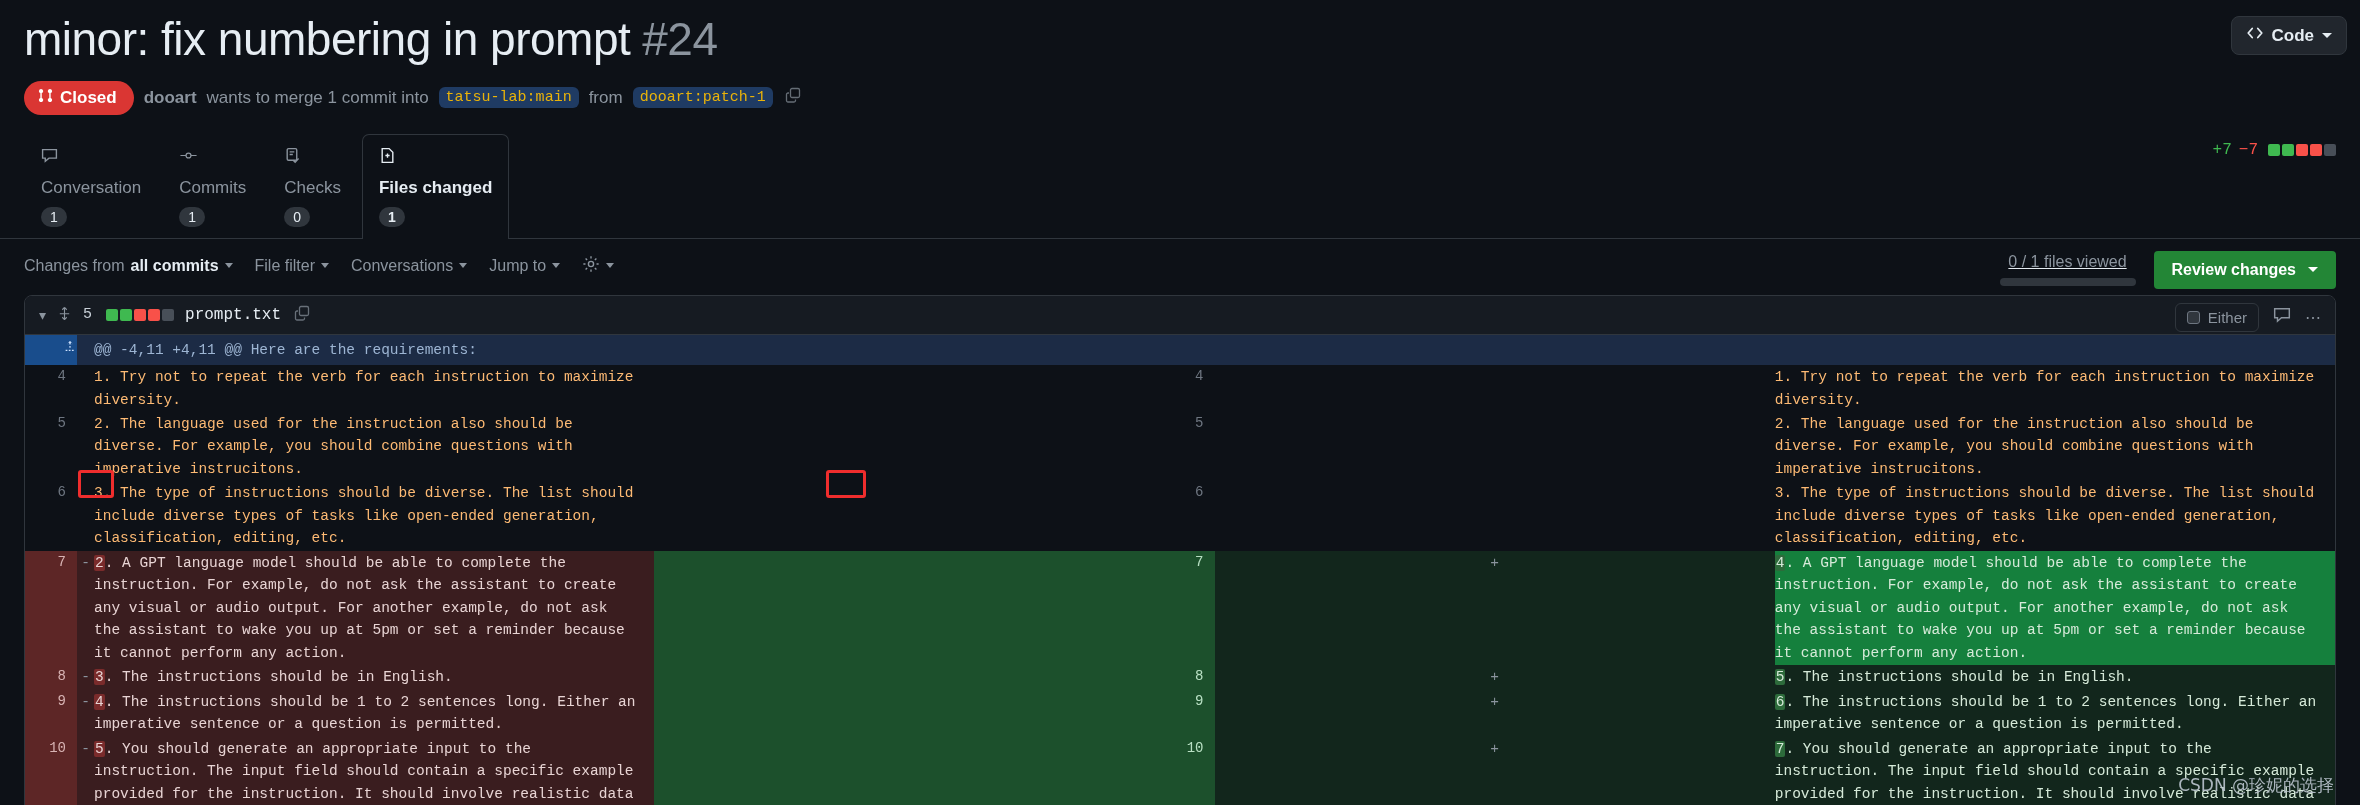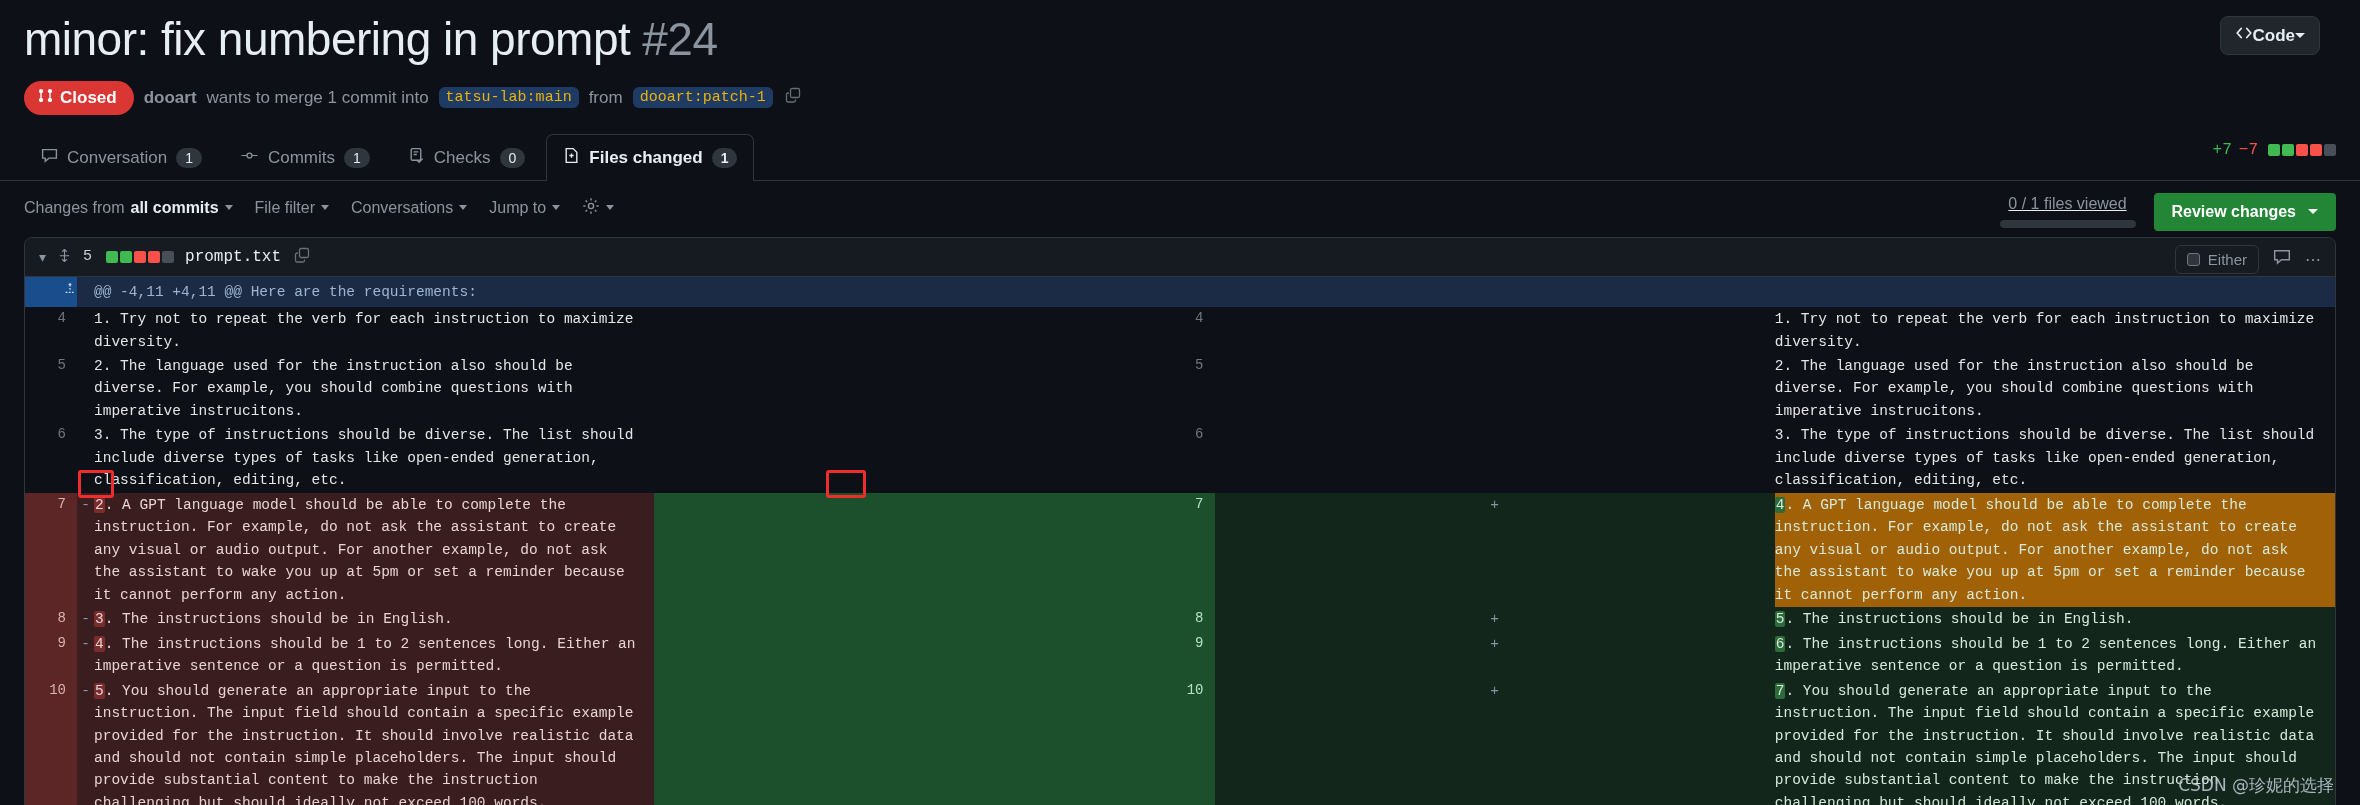--- a/index.html
+++ b/index.html
@@ -14,22 +14,22 @@
 
   
   .pr-header { padding: 14px 24px 0 24px; position: relative; }
   .title-row { display: flex; align-items: flex-start; }
   .pr-title {
     font-size: 46px; font-weight: 400; line-height: 1.1;
     color: #e6edf3; letter-spacing: -0.5px;
   }
   .pr-number { color: #8b949e; font-weight: 300; margin-left: 12px; }
   .code-btn {
-    position: absolute; right: 40px; top: 16px;
-    display: flex; align-items: center; 
+    position: absolute; right: 13px; top: 16px;
+    display: flex; align-items: center; gap: 8px;
     background: #21262d; border: 1px solid #30363d; border-radius: 8px;
     padding: 7px 14px; font-size: 17px; color: #e6edf3; font-weight: 600;
   }
   .code-btn .caret { border-top: 5px solid #e6edf3; border-left: 5px solid transparent; border-right: 5px solid transparent; }
 
   .subtitle-row {
     display: flex; align-items: center; gap: 10px;
     margin-top: 16px; font-size: 17px; color: #8b949e;
   }
   .state-badge {
@@ -41,24 +41,24 @@
   .branch-tag {
     background: #1f3b63; color: #eab308; border-radius: 6px;
     padding: 2px 7px; font-family: "Liberation Mono", monospace; font-size: 15px;
   }
   .copy-ico { opacity: .7; margin-left: 2px; }
 
   
   .tabs-wrap { margin-top: 18px; padding: 0 24px; position: relative; border-bottom: 1px solid #30363d; }
   .tabs { display: flex; align-items: flex-end; gap: 4px; }
   .tab {
-    display: flex; align-items: center; gap: 9px;
+    display: flex; align-items: flex-start; gap: 9px;
     padding: 12px 16px; font-size: 17px; color: #8b949e;
     border: 1px solid transparent; border-bottom: none;
-    border-radius: 7px 7px 0 0; position: relative; top: 1px;
+    border-radius: 7px 7px 0 0; position: relative; top: 1px; flex-direction: column;
   }
   .tab.active {
     color: #e6edf3; font-weight: 600;
     background: #0d1117; border-color: #30363d;
   }
   .counter {
     background: #30363d; color: #e6edf3; border-radius: 20px;
     font-size: 14px; padding: 2px 9px; min-width: 24px; text-align: center;
   }
   .diffstat-head {
@@ -111,21 +111,21 @@
 
   
   table.diff { width: 100%; border-collapse: collapse; table-layout: fixed;
     font-family: "Liberation Mono", monospace; font-size: 14.5px; line-height: 1.55; }
   table.diff td { vertical-align: top; padding: 1px 0; }
   .ln {
     width: 52px; text-align: right; padding-right: 11px !important;
     color: #6e7681; user-select: none; font-size: 14px;
   }
   .sign { width: 17px; text-align: center; color: #8b949e; user-select: none; }
-  .code { padding-right: 14px !important; white-space: pre-wrap; word-break: break-word; color: #e5e5e5; }
+  .code { padding-right: 14px !important; white-space: pre-wrap; word-break: break-word; color: #fdba74; }
   .hunk td { background: #1c2b45; color: #8b949e; padding: 4px 0 !important; }
   .hunk .ln { background: #194d8c; color: #cfe3ff; }
   .hunk .code { color: #9db5d3; }
   tr.ctx .code, tr.ctx .sign { background: #0d1117; }
   .wd { background: #7a2b2b; border-radius: 2px; padding: 0 1px; }
   .wa { background: #2d6b3b; border-radius: 2px; padding: 0 1px; }
 
   
   .anno { position: absolute; border: 3px solid #ef2d2d; border-radius: 3px; pointer-events: none; z-index: 50; }
   .watermark {
@@ -354,21 +354,21 @@
           <td class="sign"></td>
           <td class="code">3. The type of instructions should be diverse. The list should include diverse types of tasks like open-ended generation, classification, editing, etc.</td>
         </tr>
 
         <tr>
           <td class="ln" style="background:#5d2626;color:#d8b3b3">7</td>
           <td class="sign" style="background:#3a1d1f">-</td>
           <td class="code" style="background:#3a1d1f;color:#e8d4d4"><span class="wd">2</span><span>. A GPT language model should be able to complete the instruction. For example, do not ask the assistant to create any visual or audio output. For another example, do not ask the assistant to wake you up at 5pm or set a reminder because it cannot perform any action.</span></td>
           <td class="ln" style="background:#1c502c;color:#b9e0c4">7</td>
           <td class="sign" style="background:#12261c">+</td>
-          <td class="code" style="background:#a16207;color:#d6ead9"><span class="wa">4</span><span>. A GPT language model should be able to complete the instruction. For example, do not ask the assistant to create any visual or audio output. For another example, do not ask the assistant to wake you up at 5pm or set a reminder because it cannot perform any action.</span></td>
+          <td class="code" style="background:#15803d;color:#d6ead9"><span class="wa">4</span><span>. A GPT language model should be able to complete the instruction. For example, do not ask the assistant to create any visual or audio output. For another example, do not ask the assistant to wake you up at 5pm or set a reminder because it cannot perform any action.</span></td>
         </tr>
         <tr>
           <td class="ln" style="background:#5d2626;color:#d8b3b3">8</td>
           <td class="sign" style="background:#3a1d1f">-</td>
           <td class="code" style="background:#3a1d1f;color:#e8d4d4"><span class="wd">3</span><span>. The instructions should be in English.</span></td>
           <td class="ln" style="background:#1c502c;color:#b9e0c4">8</td>
           <td class="sign" style="background:#12261c">+</td>
           <td class="code" style="background:#12261c;color:#d6ead9"><span class="wa">5</span><span>. The instructions should be in English.</span></td>
         </tr>
         <tr>

